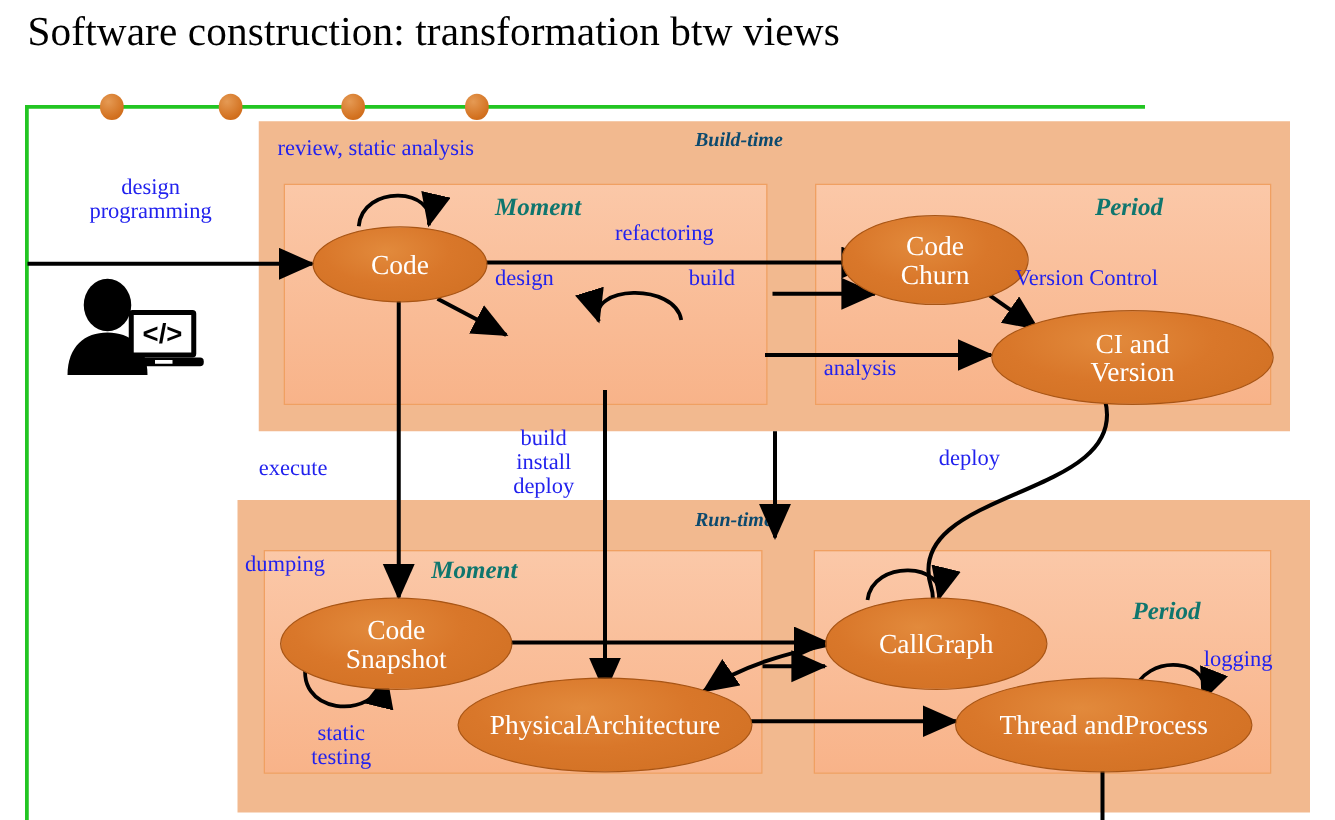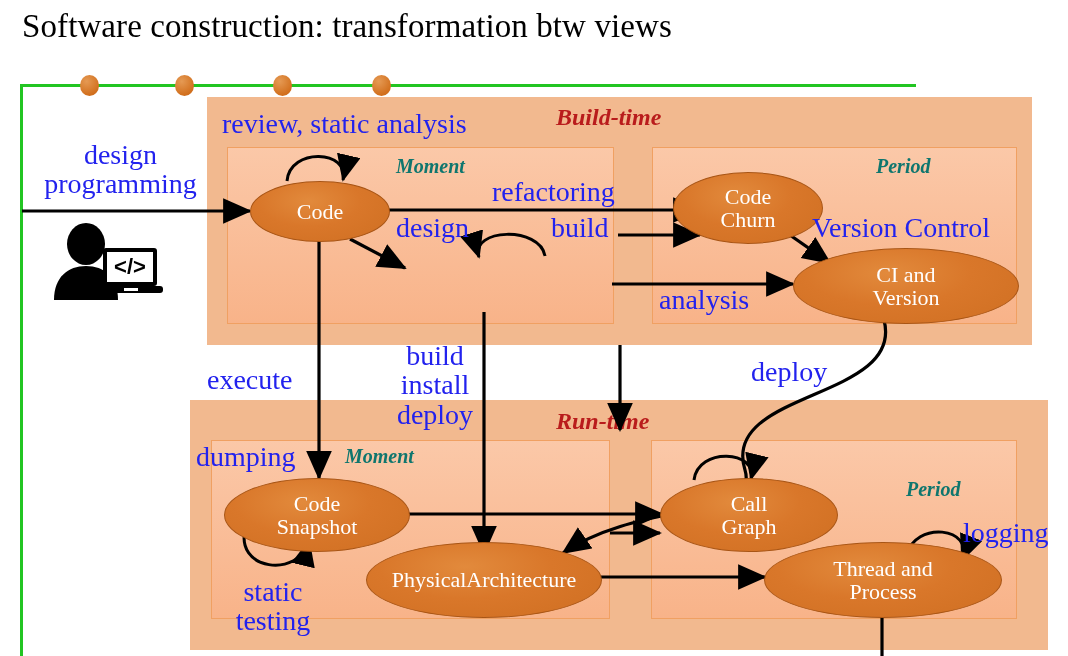--- a/index.html
+++ b/index.html
@@ -16,33 +16,33 @@
   
   .greenline-h{position:absolute;left:20px;top:84px;width:896px;height:3px;background:#22c522;}
   .greenline-v{position:absolute;left:20px;top:84px;width:3px;height:572px;background:#22c522;}
   .dot{position:absolute;width:19px;height:21px;border-radius:50%;
        background:radial-gradient(circle at 35% 30%,#e59a54,#d2701e 70%,#c4651a);}
 
   
   .phase{position:absolute;background:#f2b98f;}
   .subbox{position:absolute;background:linear-gradient(180deg,#fbc8a8 0%,#f8b389 100%);
           border:1px solid #f0a062;}
-  .phase-label{position:absolute;font-style:italic;font-weight:bold;font-size:24px;color:#b91c1c;white-space:nowrap;}
+  .phase-label{position:absolute;font-style:italic;font-weight:bold;font-size:16px;color:#0c4a6e;white-space:nowrap;}
   .sub-label{position:absolute;font-style:italic;font-weight:bold;font-size:20px;color:#0f766e;white-space:nowrap;}
 
   
   .node{position:absolute;border-radius:50%;
         background:radial-gradient(ellipse at 42% 32%,#e28a3c 0%,#d9772a 45%,#cf6f22 100%);
         border:1.4px solid #a85515;
         display:flex;align-items:center;justify-content:center;text-align:center;
         color:#ffffff;font-size:22px;line-height:1.06;}
   .node span{display:block;pointer-events:none;}
 
   
-  .lbl{position:absolute;color:#2222ee;font-size:28px;white-space:nowrap;line-height:1.05;}
+  .lbl{position:absolute;color:#2222ee;font-size:18px;white-space:nowrap;line-height:1.05;}
   .lbl.c{text-align:center;}
 
   
   svg.edges{position:absolute;left:0;top:0;width:1068px;height:656px;pointer-events:none;}
 
   
   .dev{position:absolute;left:48px;top:222px;width:120px;height:78px;}
 </style>
 </head>
 <body>
@@ -144,26 +144,26 @@
   <div class="node" style="left:224px;top:478px;width:184px;height:72px;flex-direction:column;">
     <span>Code</span>
     <span>Snapshot</span>
   </div>
 
   <div class="node" style="left:366px;top:542px;width:234px;height:74px;">
     <span>Physical</span>
     <span>Architecture</span>
   </div>
 
-  <div class="node" style="left:660px;top:478px;width:176px;height:72px;flex-direction:column;font-family:Liberation Serif, serif;">
+  <div class="node" style="left:660px;top:478px;width:176px;height:72px;flex-direction:row;font-family:Liberation Serif, serif;">
     <span>Call</span>
     <span>Graph</span>
   </div>
 
-  <div class="node" style="left:764px;top:542px;width:236px;height:74px;flex-direction:column;">
+  <div class="node" style="left:764px;top:542px;width:236px;height:74px;flex-direction:row;">
     <span>Thread and</span>
     <span>Process</span>
   </div>
 
   <div class="lbl c" style="left:38px;top:140px;width:165px;text-align:center;">
     <div>design</div>
     <div>programming</div>
   </div>
 
   <div class="lbl" style="left:222px;top:109px;">review, static analysis</div>

